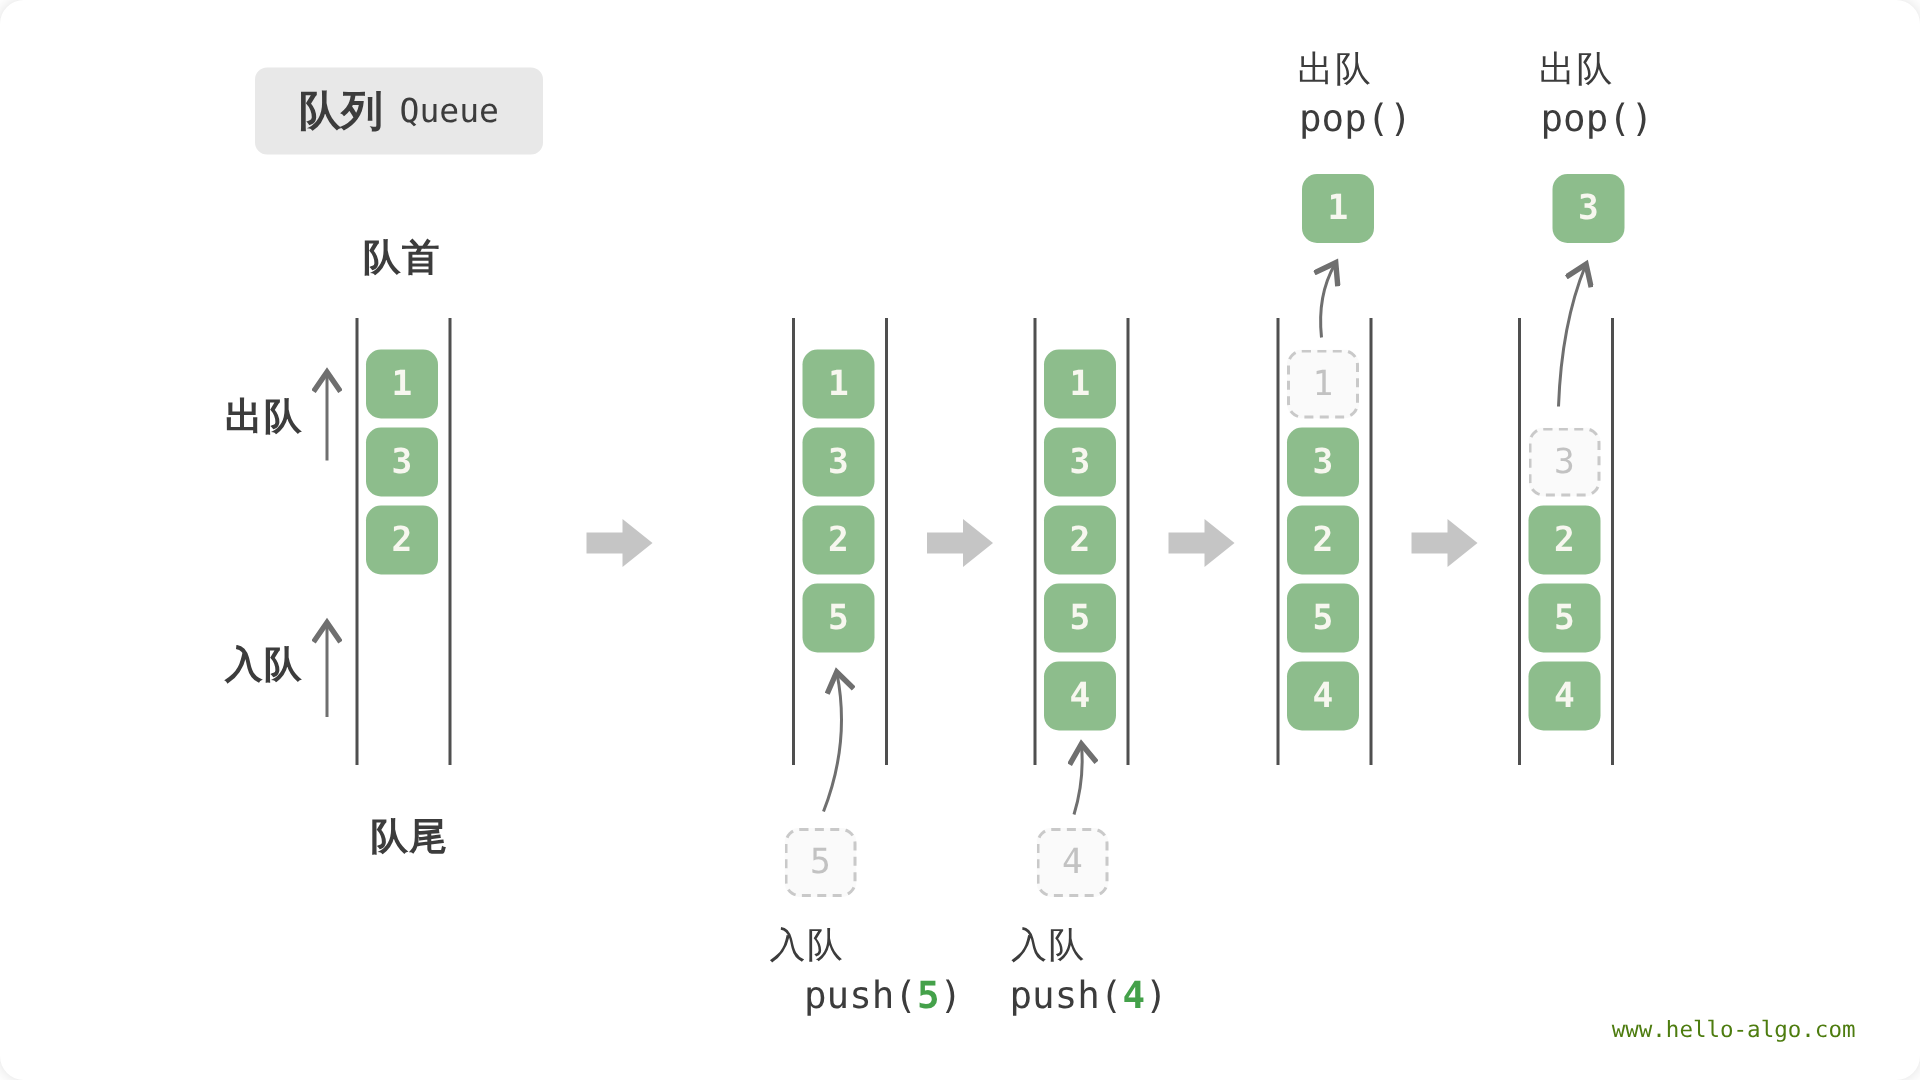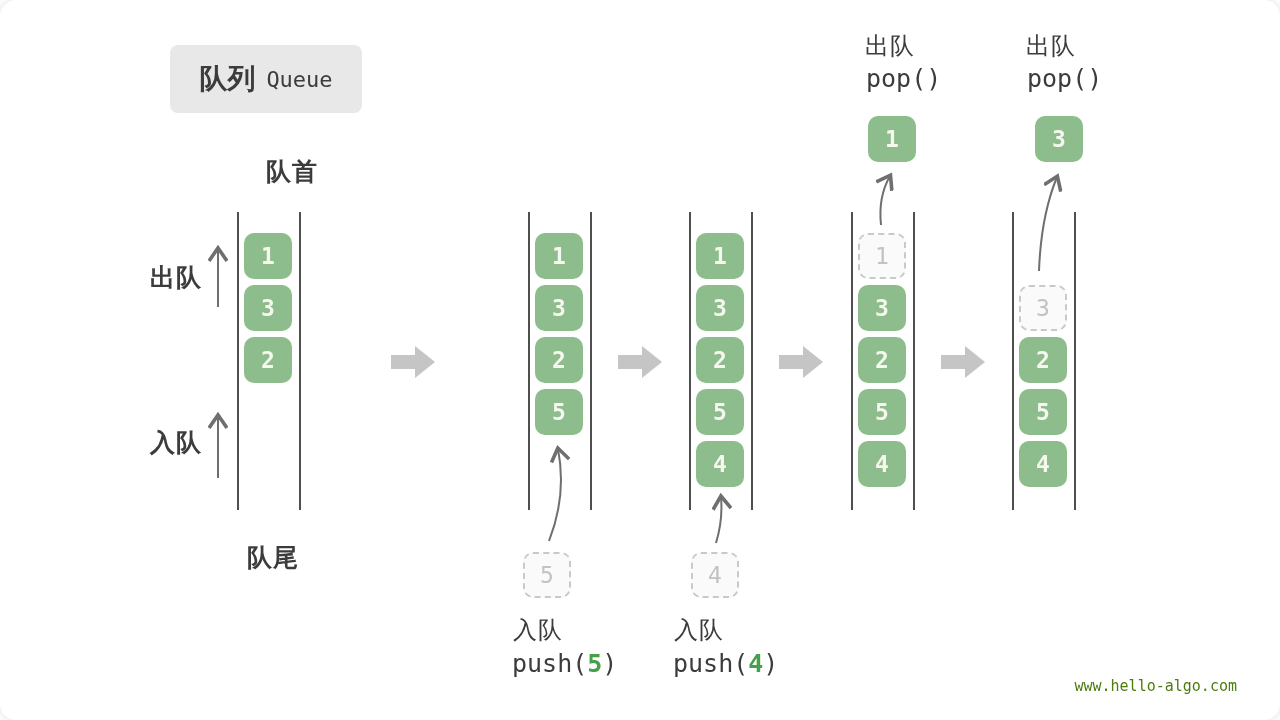--- a/index.html
+++ b/index.html
@@ -2,28 +2,28 @@
 <html><head>
 <meta charset="utf-8">
 <style>
   html,body{margin:0;padding:0;background:#fff;}
   #canvas{
     position:relative;width:1280px;height:720px;background:#fff;
     border-radius:16px;box-shadow:0 0 10px rgba(0,0,0,.13);
     overflow:hidden;font-family:"Liberation Sans",sans-serif;
   }
   .badge{
-    position:absolute;left:170px;top:45px;width:192px;height:68px;
+    position:absolute;left:170px;top:45px;width:192px;height:58px;
     background:#e8e8e8;border-radius:8px;display:flex;align-items:center;
     justify-content:center;gap:11px;color:#3c3c3c;
   }
   .badge-zh{font-size:28px;font-weight:700;}
   .badge-en{font-size:22px;font-family:"DejaVu Sans Mono",monospace;font-weight:500;}
   .lbl{position:absolute;color:#3c3c3c;font-size:25px;font-weight:700;letter-spacing:1px;}
-  .lbl.front{left:237px;top:155px;width:62px;text-align:center;margin-left:24px;}
+  .lbl.front{left:237px;top:155px;width:62px;text-align:center;}
   .lbl.rear{left:237px;top:541px;width:62px;text-align:right;}
   .lbl.side{left:150px;width:52px;text-align:left;}
   .lbl.dequeue{top:261px;}
   .lbl.enqueue{top:426px;}
   .wall{position:absolute;width:1.6px;top:212px;height:298px;background:#4f4f4f;}
   .qbox{
     position:absolute;width:48px;height:46px;border-radius:10px;
     display:flex;align-items:center;justify-content:center;
     font-family:"DejaVu Sans Mono",monospace;font-size:23px;font-weight:600;
   }
@@ -61,21 +61,21 @@
     <div class="qbox solid" style="left: 244px; top: 285px;">3</div>
     <div class="qbox solid" style="left: 244px; top: 337px;">2</div>
     <div class="wall" style="left: 528px;"></div>
     <div class="wall" style="left: 590px;"></div>
     <div class="qbox solid" style="left: 535px; top: 233px;">1</div>
     <div class="qbox solid" style="left: 535px; top: 285px;">3</div>
     <div class="qbox solid" style="left: 535px; top: 337px;">2</div>
     <div class="qbox solid" style="left: 535px; top: 389px;">5</div>
     <div class="qbox dashed" style="left: 523px; top: 552px;">5</div>
     <div class="oplabel" style="left: 513px; top: 614px;">入队</div>
-    <div class="opcode" style="left: 512px; top: 649px;"><span>push(</span><span class="arg">5</span><span>)</span></div>
+    <div class="opcode" style="left: 536px; top: 649px;"><span>push(</span><span class="arg">5</span><span>)</span></div>
     <div class="wall" style="left: 689px;"></div>
     <div class="wall" style="left: 751px;"></div>
     <div class="qbox solid" style="left: 696px; top: 233px;">1</div>
     <div class="qbox solid" style="left: 696px; top: 285px;">3</div>
     <div class="qbox solid" style="left: 696px; top: 337px;">2</div>
     <div class="qbox solid" style="left: 696px; top: 389px;">5</div>
     <div class="qbox solid" style="left: 696px; top: 441px;">4</div>
     <div class="qbox dashed" style="left: 691px; top: 552px;">4</div>
     <div class="oplabel" style="left: 674px; top: 614px;">入队</div>
     <div class="opcode" style="left: 673px; top: 649px;"><span>push(</span><span class="arg">4</span><span>)</span></div>

